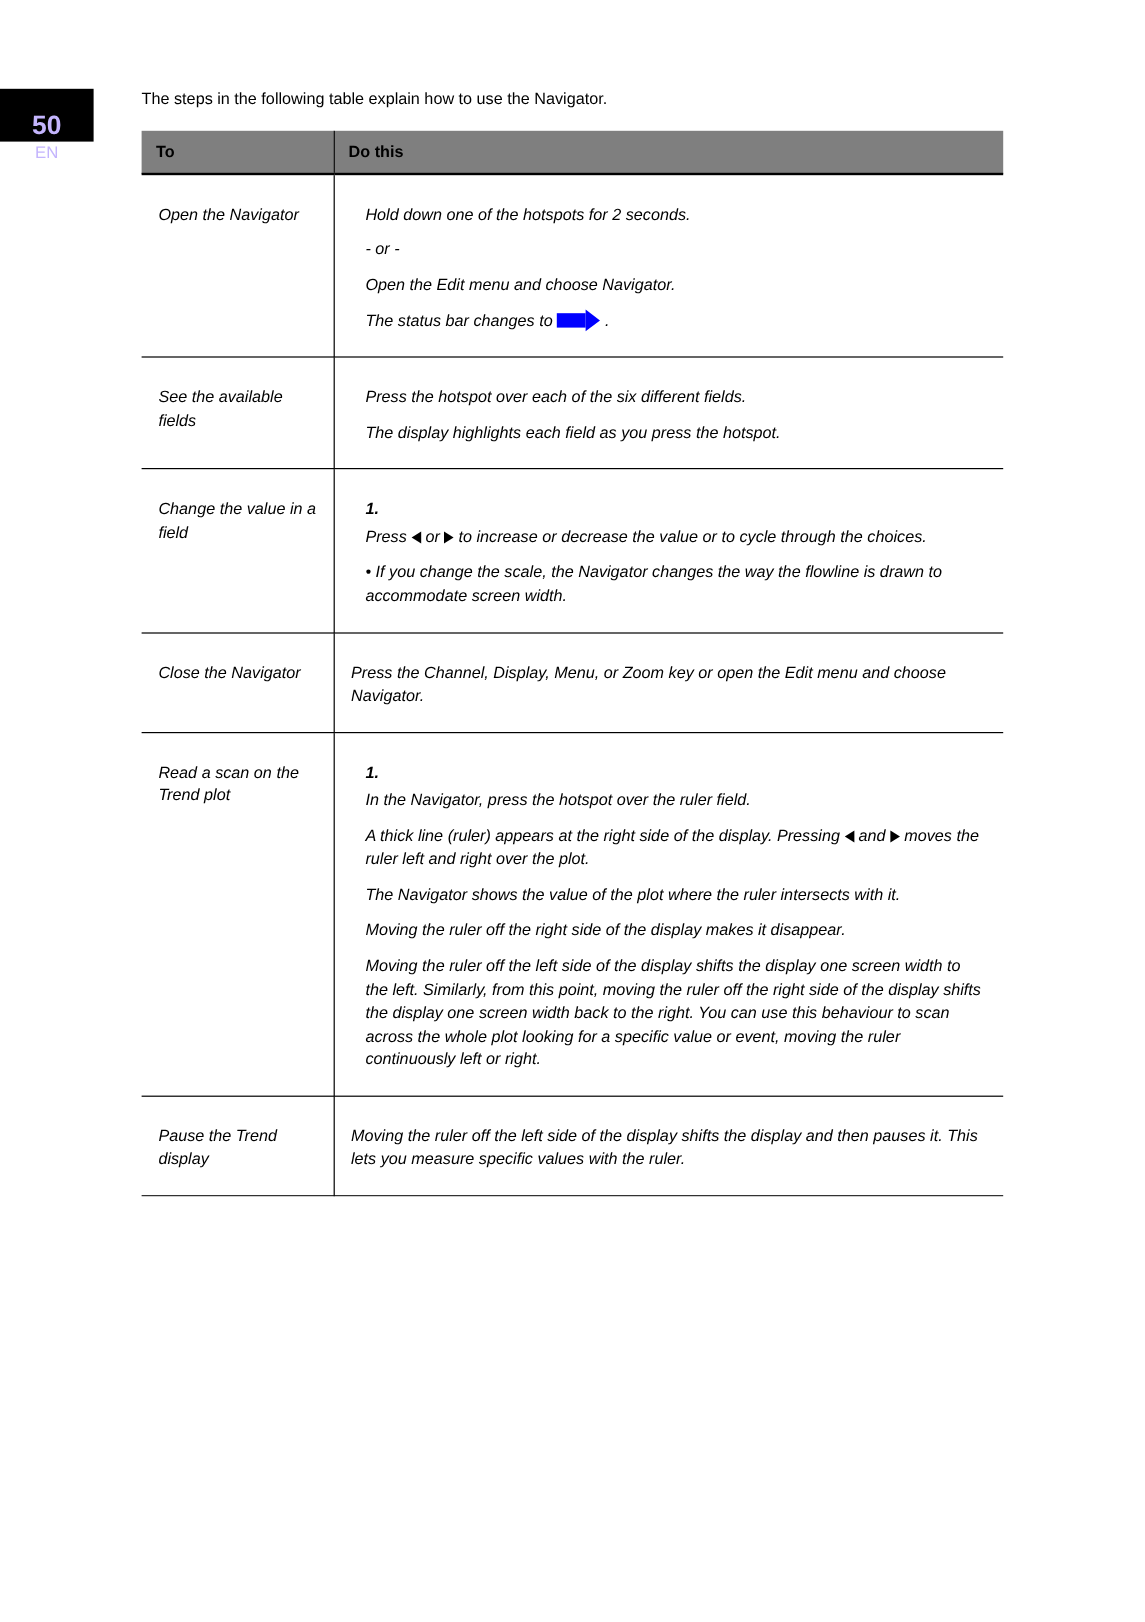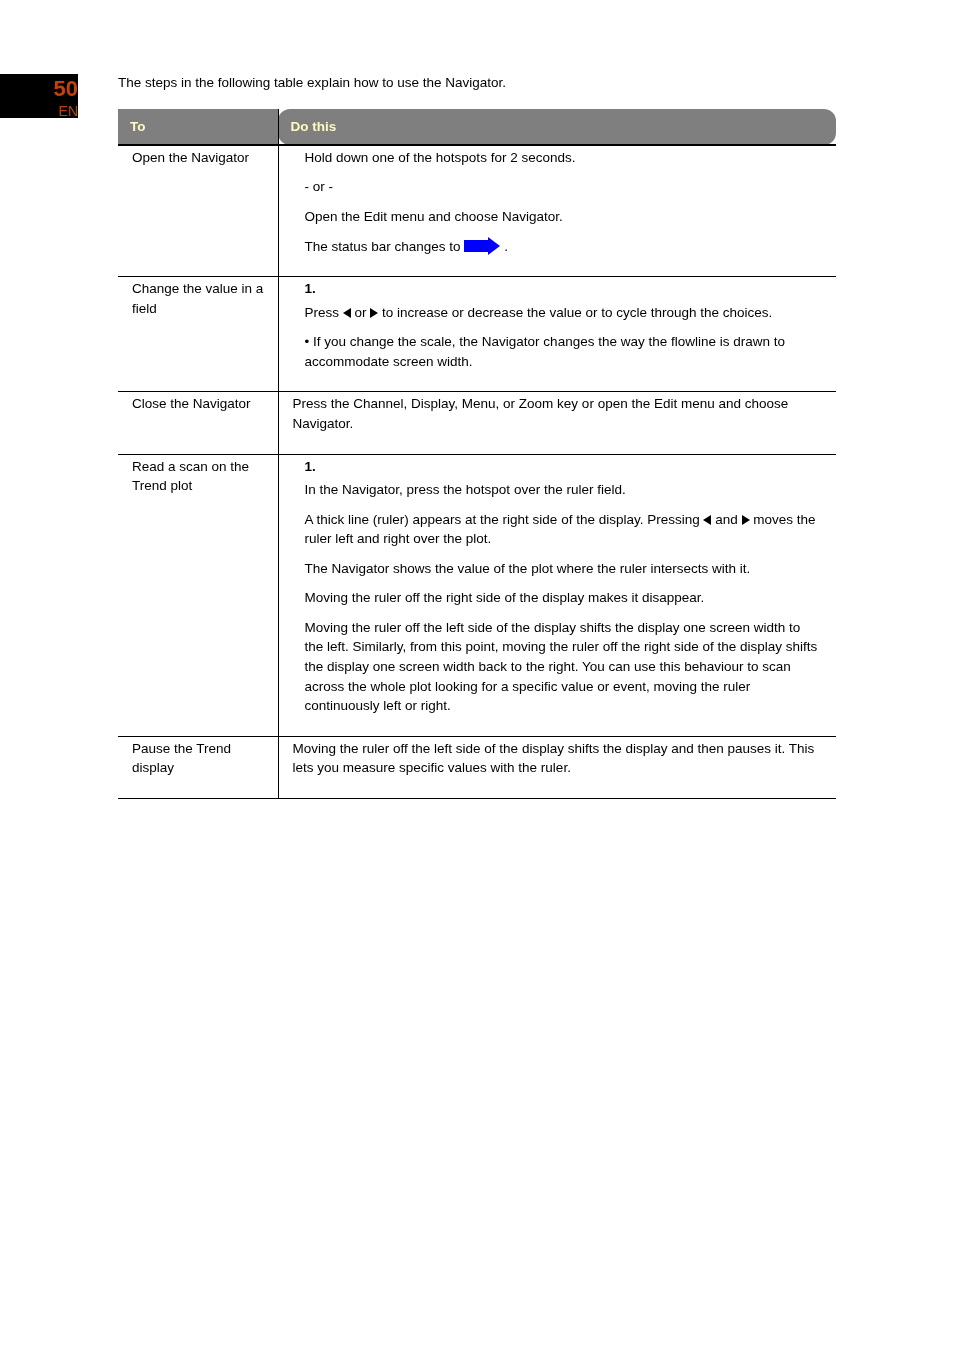--- a/index.html
+++ b/index.html
@@ -1,26 +1,26 @@
 <!DOCTYPE html>
 <html><head>
 <meta charset="utf-8">
 <style>
   * { box-sizing: border-box; margin: 0; padding: 0; }
   html, body { width: 954px; background: #fff; font-family: Arial, sans-serif; color: #000; }
   .page { width: 954px; padding: 0; position: relative; }
-  .black-tab { position: absolute; top: 0; left: 0; width: 78px; height: 44px; background: #000; color: #c2410c; font-size: 22px; text-align: right; line-height: 22px; padding-top: 4px; }
+  .black-tab { position: absolute; top: 0; left: 0; width: 78px; height: 44px; background: #000; color: #c4b5fd; font-size: 22px; text-align: center; line-height: 22px; padding-top: 20px; }
   .black-tab .pnum { font-weight: bold; display: block; }
   .black-tab .sub { font-size: 14px; display: block; }
   .intro { margin: 74px 118px 16px 118px; font-size: 13.5px; line-height: 1.4; }
   .table-wrap { margin: 0 118px; }
   table { width: 100%; border-collapse: collapse; }
-  thead th { background: #7f7f7f; color: #fef9c3; font-weight: bold; padding: 10px 12px; text-align: left; border-right: 1px solid #000; font-size: 13.5px; }
-  thead th:last-child { border-right: none; border-radius: 12px; }
-  tbody td { vertical-align: top; padding: 2px 14px 20px 14px; border-top: 1px solid #000; border-bottom: 1px solid #000; font-size: 13.5px; line-height: 1.45; }
+  thead th { background: #7f7f7f; color: #000000; font-weight: bold; padding: 10px 12px; text-align: left; border-right: 1px solid #000; font-size: 13.5px; }
+  thead th:last-child { border-right: none; }
+  tbody td { vertical-align: top; padding: 23px 14px 20px 14px; border-top: 1px solid #000; border-bottom: 1px solid #000; font-size: 13.5px; line-height: 1.45; font-style: italic; }
   tbody td.c0 { width: 160px; border-right: 1px solid #000; }
   tbody tr:first-child td { border-top: 2px solid #000; }
   .step { font-weight: bold; display: block; margin-bottom: 4px; }
   .p { margin-bottom: 10px; margin-left: 12px; }
   .p:last-child { margin-bottom: 0; }
   .d-arrow { display: inline-block; width: 36px; height: 16px; vertical-align: -3px; position: relative; }
   .d-arrow .shaft { position:absolute; left:0; top:2px; width:24px; height:12px; background:#0000ff; }
   .d-arrow .head { position:absolute; left:24px; top:-1px; width:0; height:0; border-left:12px solid #0000ff; border-top:9px solid transparent; border-bottom:9px solid transparent; }
   .tri { display:inline-block; width:0; height:0; vertical-align: -1px; }
   .tri.left { border-right: 8px solid #000; border-top: 5px solid transparent; border-bottom: 5px solid transparent; }
@@ -50,20 +50,27 @@
       <td class="c0">Open the Navigator</td>
       <td>
         <div class="p">Hold down one of the hotspots for 2 seconds.</div>
         <div class="p">- or -</div>
         <div class="p">Open the Edit menu and choose Navigator.</div>
         <div class="p">
           <span>The status bar changes to   </span>
           <span class="d-arrow"><span class="shaft"></span><span class="head"></span></span>
           <span>   .</span>
         </div>
+      </td>
+    </tr>
+    <tr>
+      <td class="c0">See the available fields</td>
+      <td>
+        <div class="p">Press the hotspot over each of the six different fields.</div>
+        <div class="p">The display highlights each field as you press the hotspot.</div>
       </td>
     </tr>
     <tr>
       <td class="c0">Change the value in a field</td>
       <td>
         <div class="p">
           <span class="step">1.</span>
           <span>Press </span>
           <span class="tri left"></span>
           <span> or </span>

